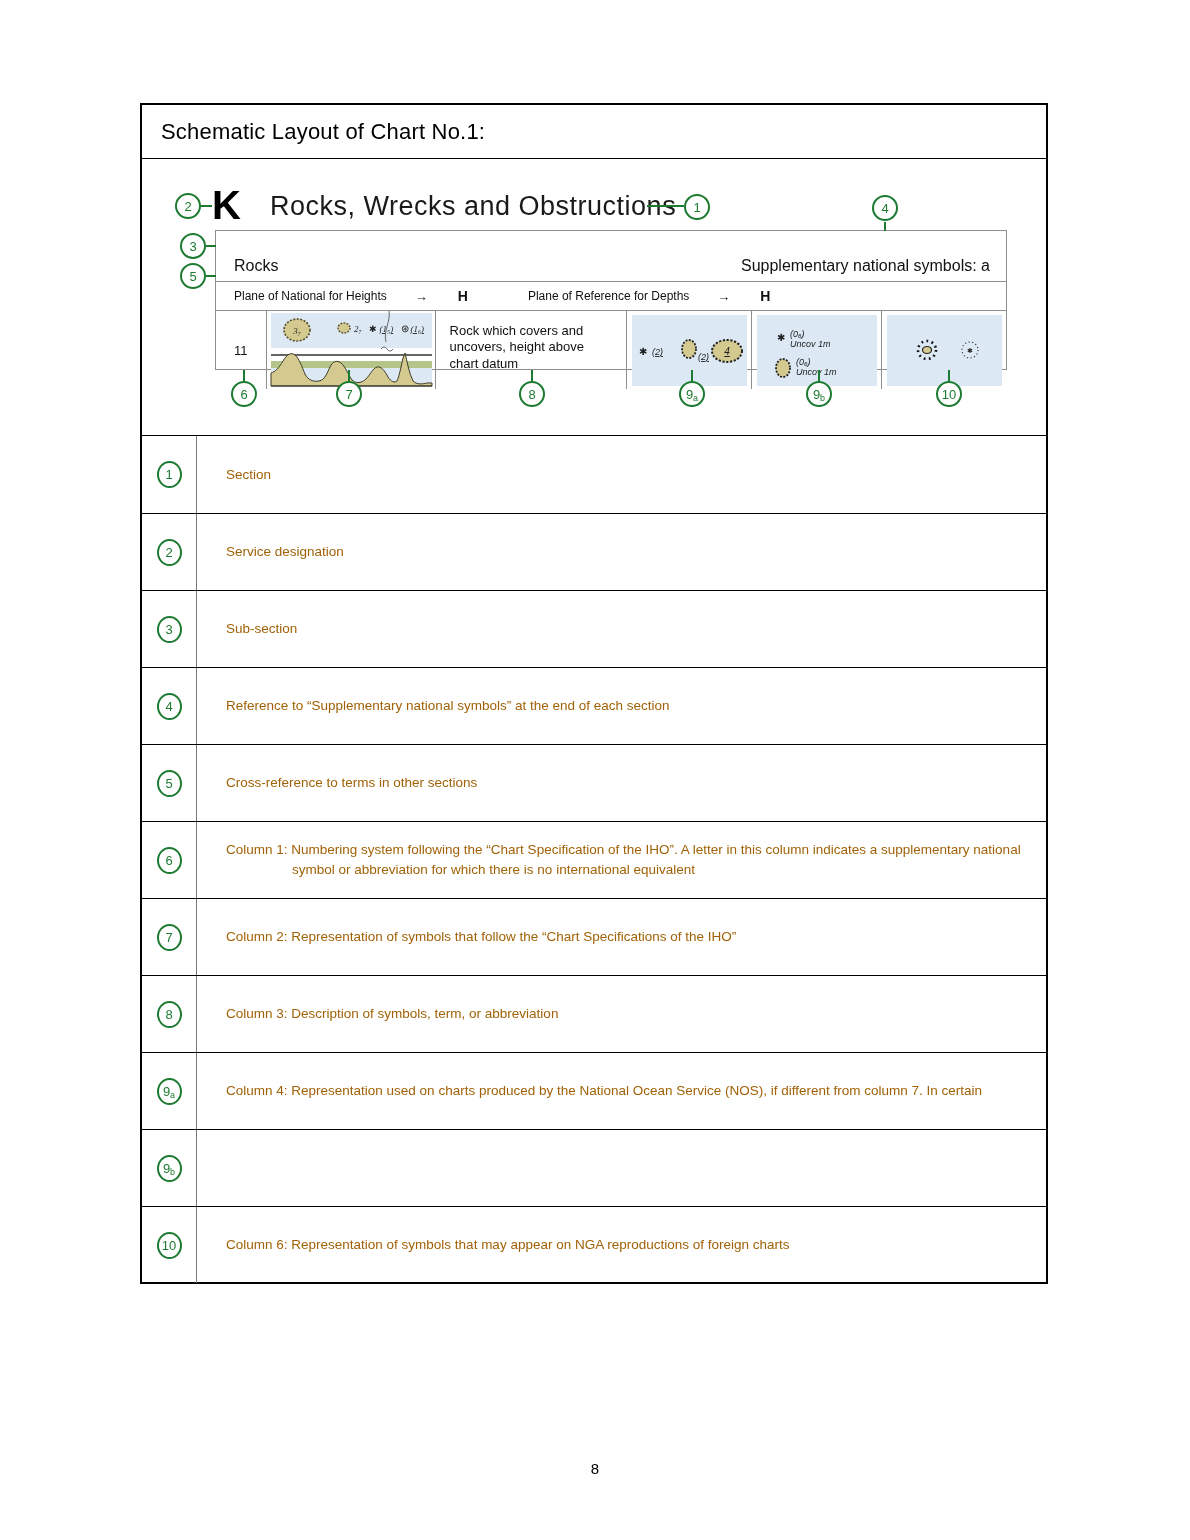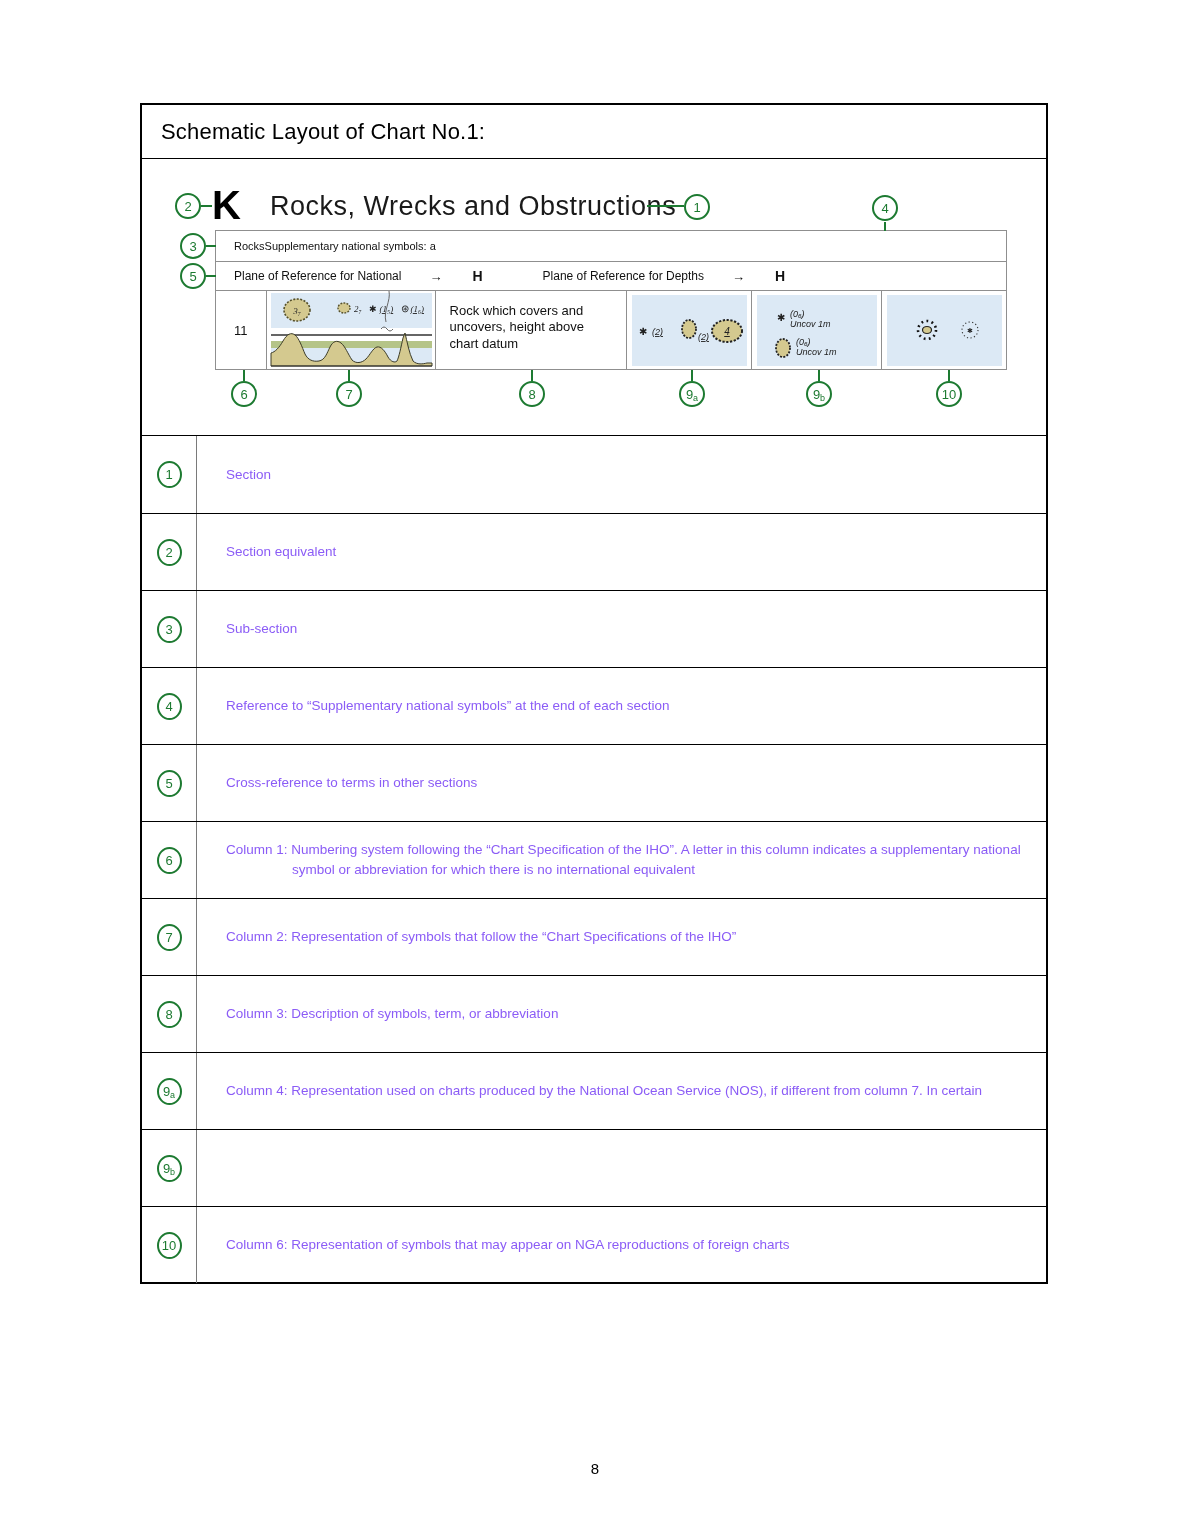--- a/index.html
+++ b/index.html
@@ -17,21 +17,21 @@
   .co { position:absolute; width:26px; height:26px; border:2px solid #1d7a31; border-radius:50%;
         background:#fff; color:#1d7a31; font-size:13px; display:flex; align-items:center; justify-content:center; z-index:3; }
   .co .sub { font-size:9px; position:relative; top:4px; }
   .hline { position:absolute; height:2px; background:#1d7a31; z-index:2; }
   .vline { position:absolute; width:2px; background:#1d7a31; z-index:2; }
 
   .k-letter { position:absolute; left:70px; top:24px; font-size:40px; font-weight:bold; color:#000; }
   .sec-title { position:absolute; left:128px; top:32px; font-size:27px; color:#1a1a1a; letter-spacing:0.5px; }
 
   .subbox { position:absolute; left:73px; top:71px; width:792px; height:140px; border:1px solid #8f8f8f; background:#fff; }
-  .row-rocks { height:30px; display:flex; align-items:center; justify-content:flex-start; padding:0 16px 0 18px; font-size:11px; }
+  .row-rocks { height:30px; display:flex; align-items:center; justify-content:space-between; padding:0 16px 0 18px; font-size:16px;margin-top:20px; }
   .row-plane { height:29px; border-top:1px solid #8f8f8f; display:flex; align-items:center; font-size:12px; padding-left:18px; }
   .row-plane .arr { margin-left:28px; font-size:13px; }
   .row-plane .hval { margin-left:30px; font-weight:bold; font-size:14px; }
   .row-plane .lbl2 { margin-left:60px; }
   .row-sym { height:79px; border-top:1px solid #8f8f8f; display:flex; }
   .c1 { width:50px; display:flex; align-items:center; justify-content:center; font-size:13px; }
   .c2 { width:169px; border-left:1px solid #8f8f8f;font-family:Liberation Serif, serif; }
   .c3 { width:193px; border-left:1px solid #8f8f8f; padding:12px 12px 0 14px; font-size:13px; line-height:1.25; }
   .c4 { width:125px; border-left:1px solid #8f8f8f; }
   .c5 { width:130px; border-left:1px solid #8f8f8f; }
@@ -43,21 +43,21 @@
   .ul { text-decoration:underline; }
 
   .legend { border-top:1px solid #000; }
   .lrow { display:flex; border-bottom:1px solid #000; }
   .lrow:last-child { border-bottom:none; }
   .lnum { width:55px; border-right:1px solid #7a7a7a; display:flex; align-items:center; justify-content:center; flex:none; }
   .lnum .co2 { width:25px; height:27px; border:2px solid #1d7a31; border-radius:50%; color:#1d7a31; font-size:13px;
                display:flex; align-items:center; justify-content:center; background:#fff; }
   .lnum .sub { font-size:9px; position:relative; top:4px; }
   .ltext { flex:1; display:flex; flex-direction:column; justify-content:center; padding-left:29px; padding-right:20px;
-           font-size:13.5px; line-height:1.45; color:#8b5cf6; }
+           font-size:13.5px; line-height:1.45; color:#a16207; }
   .ltext .l2 { padding-left:66px; }
   .ltext .note { padding-left:66px; font-style:italic; margin-top:13px; }
   .ltext .l2:empty, .ltext .note:empty { display:none; }
 
   .pageno { position:absolute; left:0; right:0; top:1460px; text-align:center; font-size:15px; color:#000; }
 </style>
 </head>
 <body>
 
 <div class="page">
@@ -92,21 +92,21 @@
           <span>5</span>
         </div>
       <div class="hline" style="left:64px; top:116px; width:10px;"></div>
 
       <div class="subbox">
         <div class="row-rocks">
           <span>Rocks</span>
           <span>Supplementary national symbols: a</span>
         </div>
         <div class="row-plane">
-          <span>Plane of Reference for National</span>
+          <span>Plane of National for Heights</span>
           <span class="arr">→</span>
           <span class="hval">H</span>
           <span class="lbl2">Plane of Reference for Depths</span>
           <span class="arr">→</span>
           <span class="hval">H</span>
         </div>
         <div class="row-sym">
           <div class="c1">11</div>
 
           <div class="c2">
@@ -210,21 +210,21 @@
       </div>
 
       <div class="lrow" style="height:77px;">
         <div class="lnum">
             <div class="co2">
               <span>2</span>
               <span class="sub"></span>
             </div>
           </div>
         <div class="ltext">
-            <div>Section equivalent</div>
+            <div>Service designation</div>
           </div>
       </div>
 
       <div class="lrow" style="height:77px;">
         <div class="lnum">
             <div class="co2">
               <span>3</span>
               <span class="sub"></span>
             </div>
           </div>

